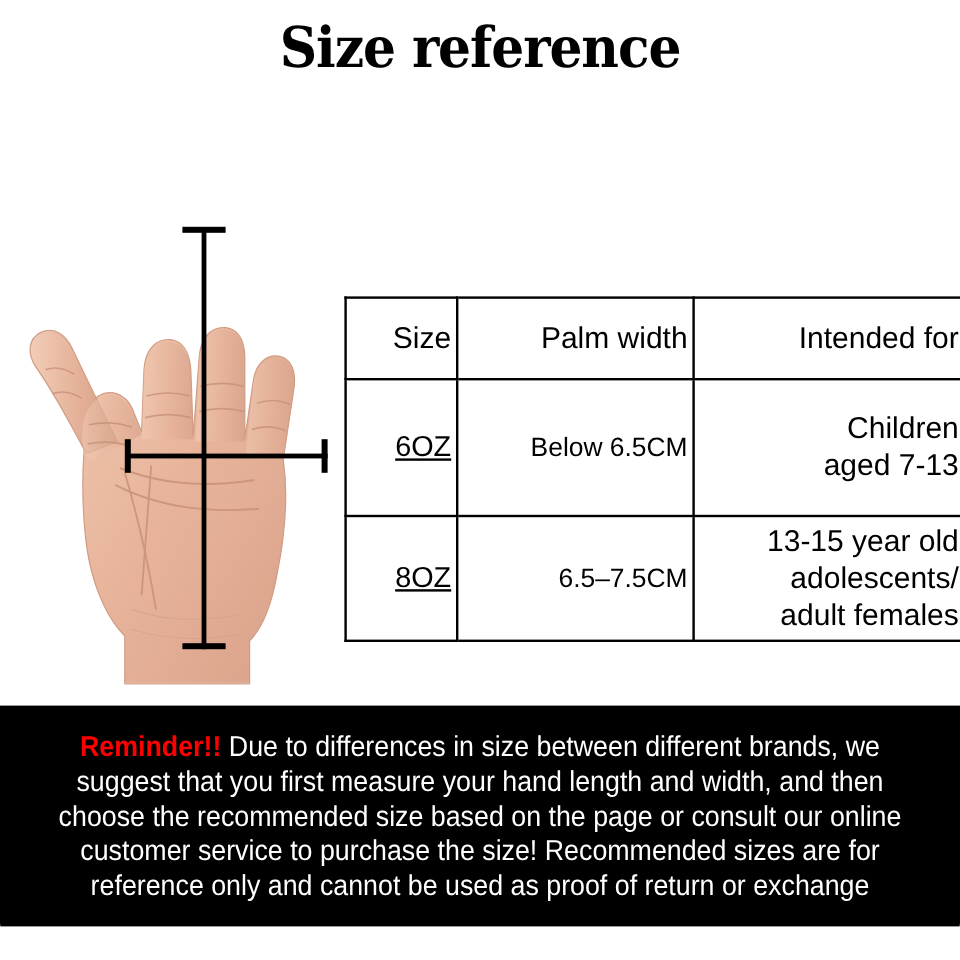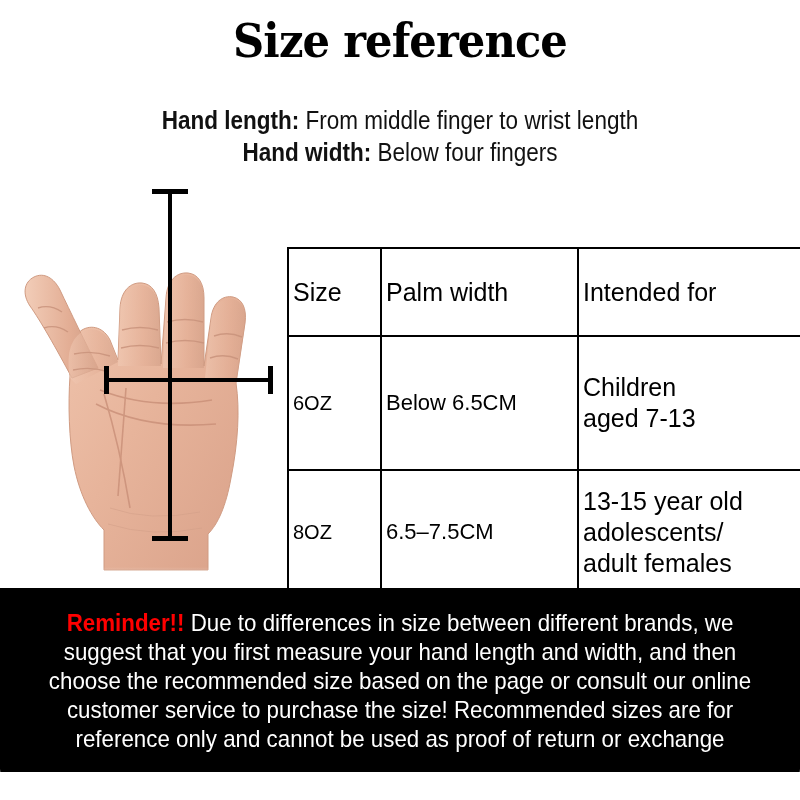--- a/index.html
+++ b/index.html
@@ -60,35 +60,35 @@
   
   .tbl{
     position:absolute;left:287px;top:247px;
     width:486px;
     border-collapse:collapse;
     table-layout:fixed;
     background:#fff;
   }
   .tbl td{
     border:2.5px solid #000;
-    text-align:left;
+    text-align:right;
     vertical-align:middle;
     color:#000;
     font-family:"Liberation Sans", sans-serif;
-    padding:12px 4px;
+    padding:2px 4px;
   }
   .c-size{width:83px;}
   .c-width{width:187px;}
   .c-for{width:216px;}
 
   .hdr td{font-size:25px;height:62px;line-height:30px;}
   .r1 td{height:108px;}
   .r2 td{height:98px;}
 
-  .cell-size{font-size:20px;}
+  .cell-size{font-size:24px;text-decoration:underline;}
   .cell-width{font-size:22px;margin-left:25px;}
   .cell-for{font-size:25px;line-height:31px;}
 
   
   .reminder{
     position:absolute;left:0;top:588px;width:800px;height:184px;
     background:#000000;
     display:flex;align-items:center;justify-content:center;
   }
   .reminder-inner{
@@ -106,28 +106,20 @@
     font-weight:700;
   }
 </style>
 </head>
 <body>
 
 <div id="page">
 
   <div class="title">Size reference</div>
 
-  <div class="subwrap">
-    <div class="subline">
-      <b>Hand length:</b><span> From middle finger to wrist length</span>
-    </div>
-    <div class="subline">
-      <b>Hand width:</b><span> Below four fingers</span>
-    </div>
-  </div>
 
   <div class="hand-area">
     <svg class="hand-svg" viewBox="0 0 300 412">
       <defs>
         <linearGradient id="skin" x1="0" y1="0" x2="1" y2="1">
           <stop offset="0%" stop-color="#f0c5ae"></stop>
           <stop offset="45%" stop-color="#e7b49b"></stop>
           <stop offset="100%" stop-color="#d9a189"></stop>
         </linearGradient>
         <linearGradient id="fade" x1="0" y1="0" x2="0" y2="1">

